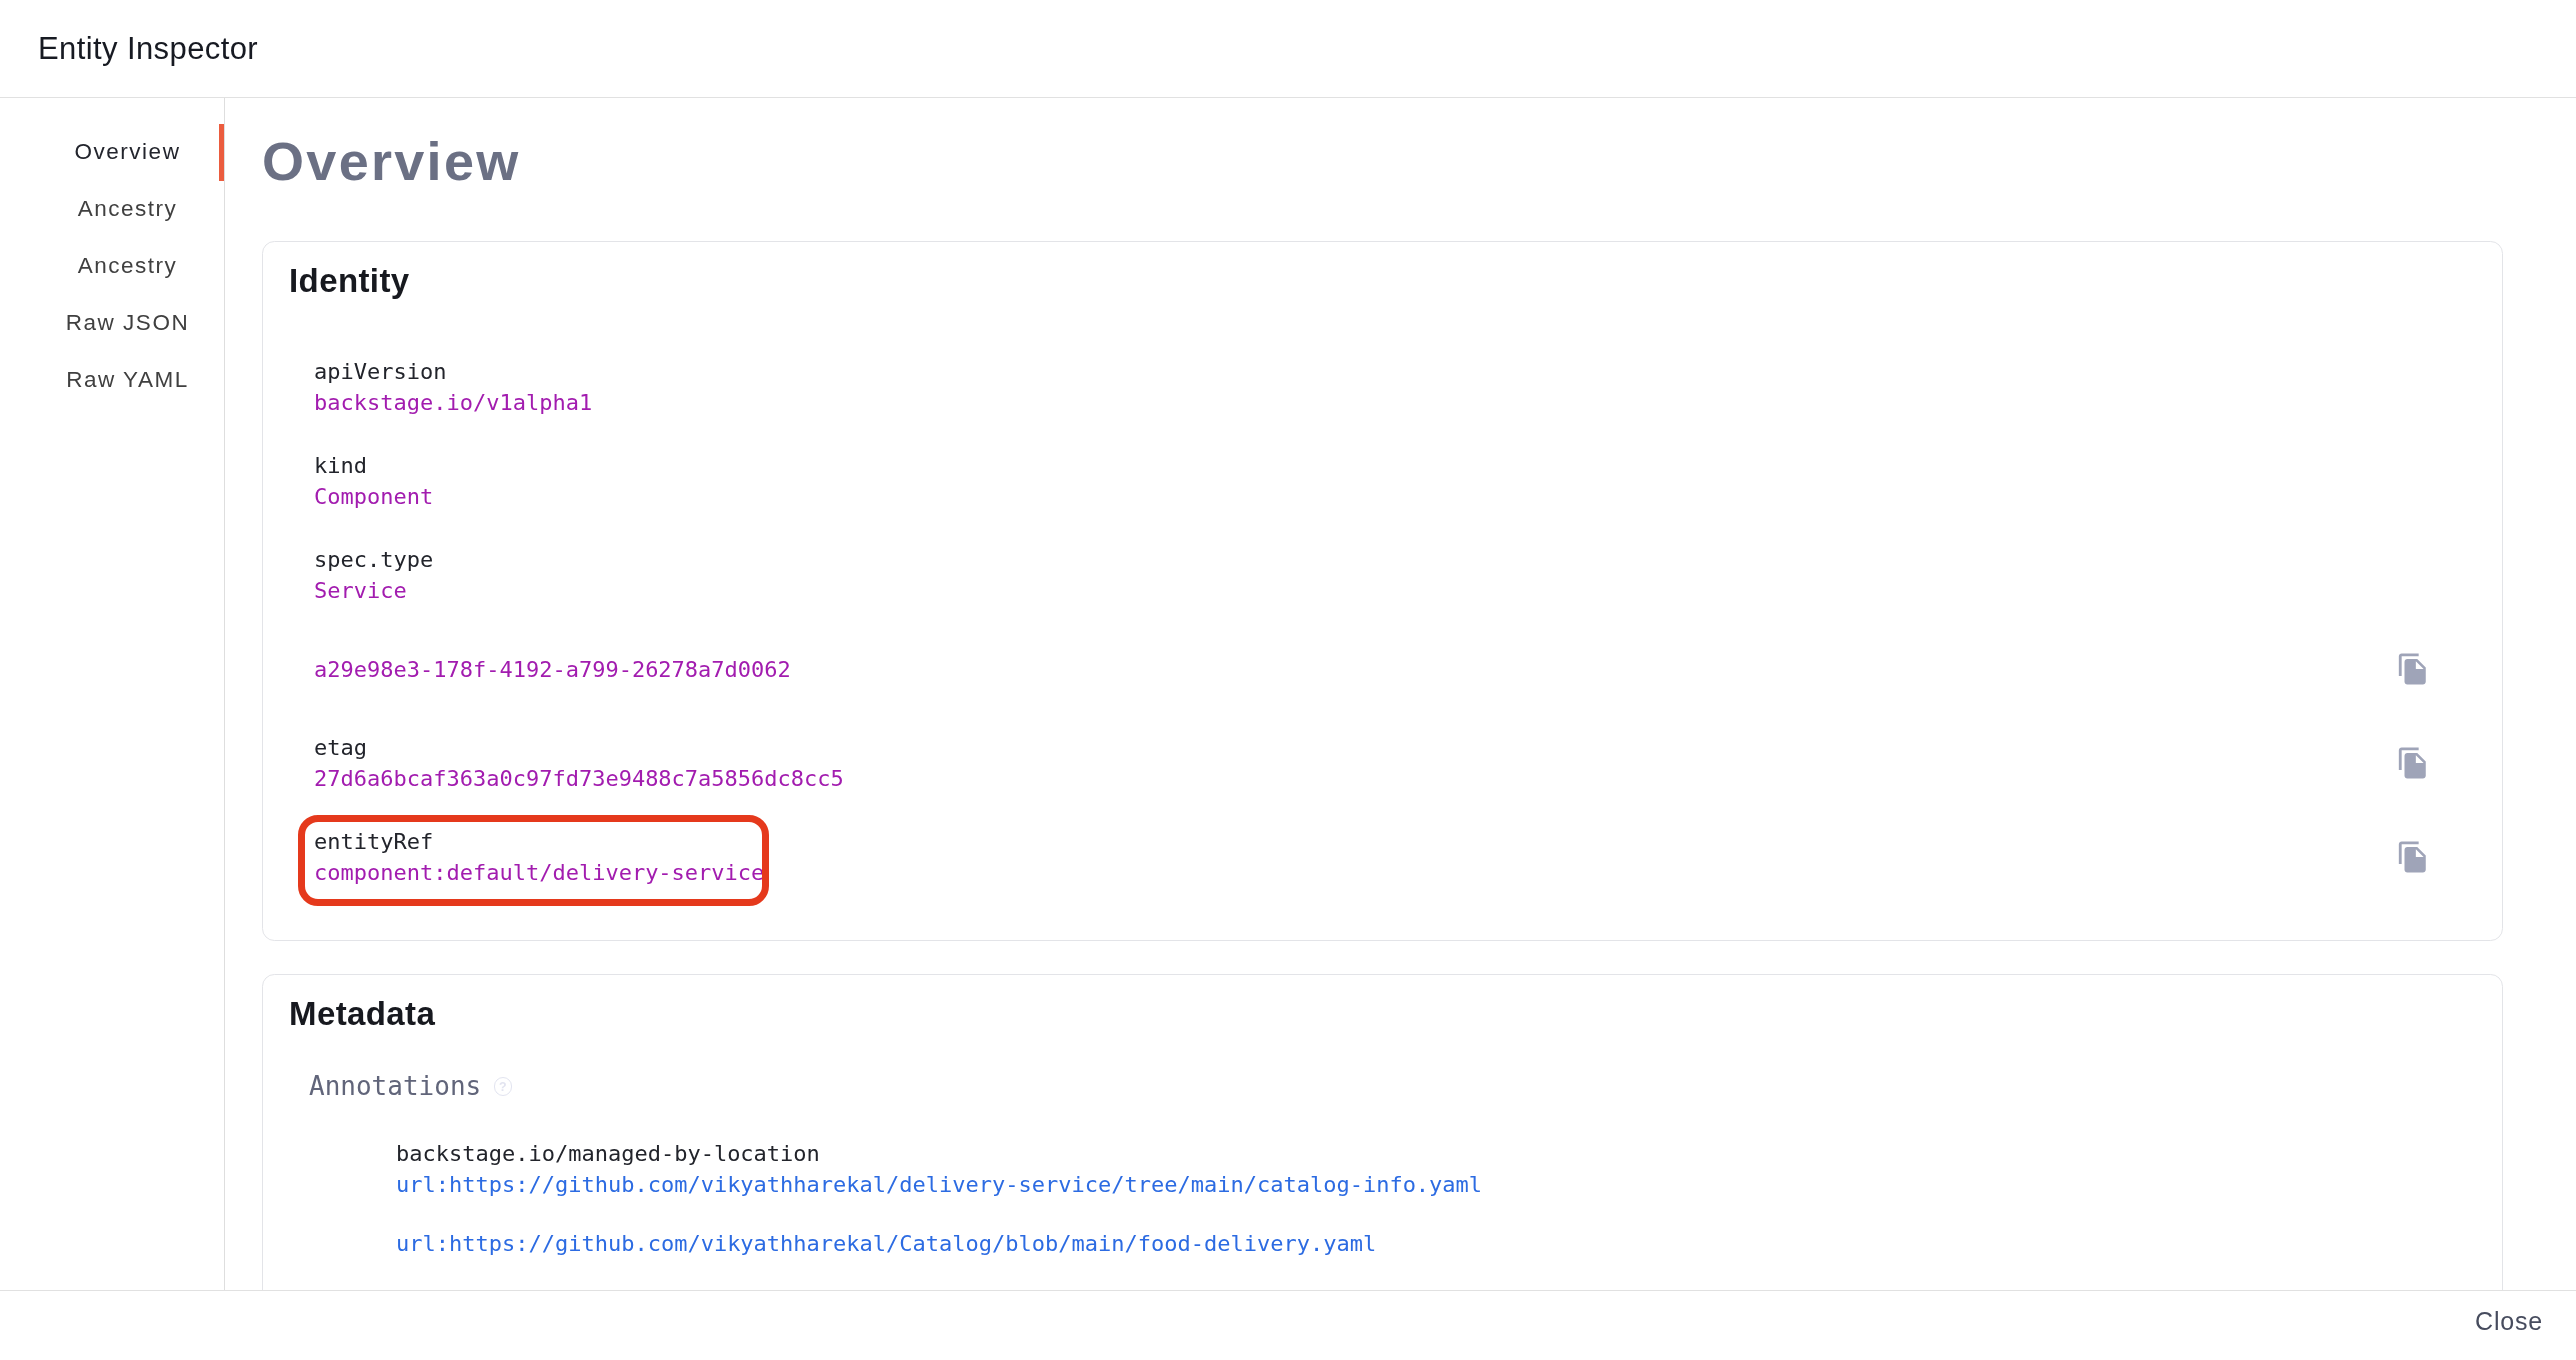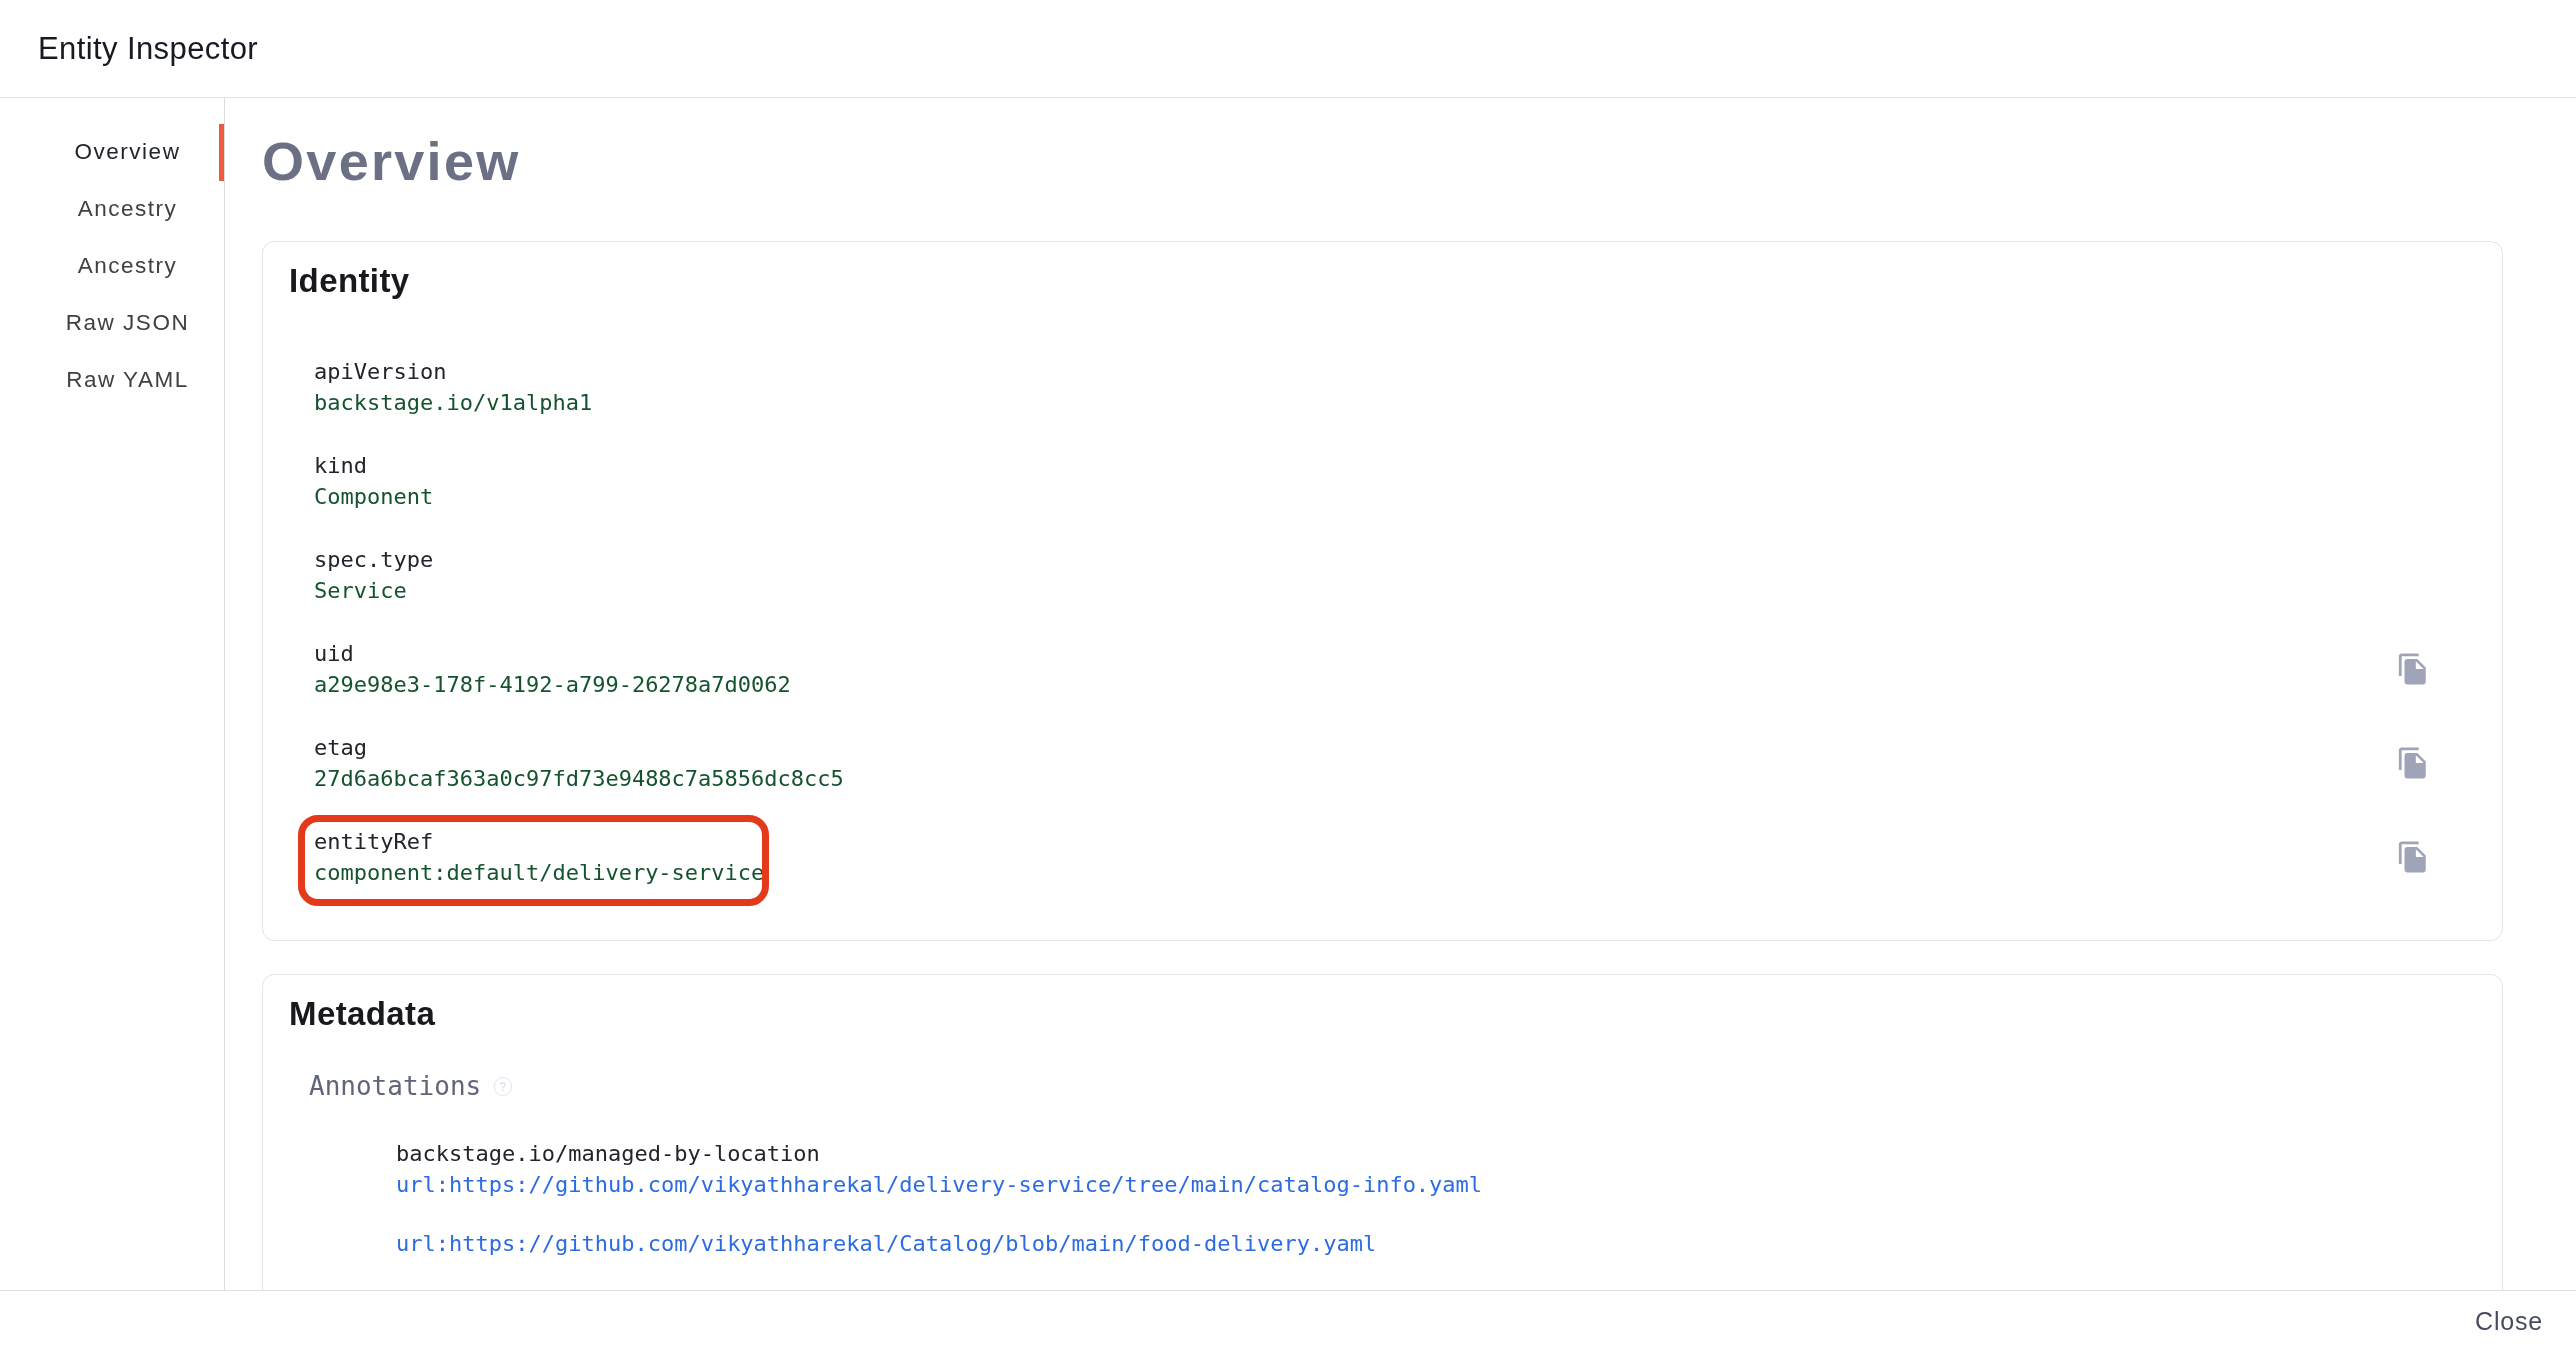--- a/index.html
+++ b/index.html
@@ -36,21 +36,21 @@
 
   .card{border:1.5px solid #e3e4e8;border-radius:12.4px;background:#fff;}
   .card-identity{margin-top:47px;padding:22px 26px 20px;}
   .card-metadata{margin-top:33px;padding:22px 26px 201px;}
   .card h2{font-size:33px;line-height:34px;font-weight:700;color:#17191f;letter-spacing:0.4px;}
 
   
   .fields{margin-top:58px;padding-left:25px;}
   .field-row{position:relative;display:flex;align-items:center;height:62px;margin-bottom:32px;}
   .field-label{font-size:22px;line-height:31px;color:#22242b;}
-  .field-value{font-size:22px;line-height:31px;color:#14532d;}
+  .field-value{font-size:22px;line-height:31px;color:#a21caf;}
   .flex-spacer{flex:1;}
   .copy-btn{width:34px;height:34px;margin-right:46px;flex:none;background:none;border:0;cursor:pointer;}
   .copy-btn svg{width:34px;height:34px;display:block;fill:#9fa4b8;}
   .highlight-box{position:absolute;left:-16.3px;top:-11px;width:471px;height:91px;
     border:7.7px solid var(--highlight-red);border-radius:20px;pointer-events:none;}
 
   
   .annotations-header{margin:40px 0 0 20px;display:flex;align-items:center;gap:12.4px;}
   .annotations-label{font-size:26px;line-height:31px;color:#61657a;}
   .help-icon{width:18.6px;height:18.6px;border:1.5px solid #e2e4f0;border-radius:50%;
@@ -121,21 +121,20 @@
 
         <div class="field-row">
           <div>
             <div class="field-label mono">spec.type</div>
             <div class="field-value mono">Service</div>
           </div>
         </div>
 
         <div class="field-row">
           <div>
-            <div class="field-label mono">uid</div>
             <div class="field-value mono">a29e98e3-178f-4192-a799-26278a7d0062</div>
           </div>
           <div class="flex-spacer"></div>
           <button class="copy-btn">
             <span>
               <svg viewBox="0 0 24 24">
                   <path fill-rule="evenodd" d="M16 1H4c-1.1 0-2 .9-2 2v14h2V3h12V1zm-1 4H8c-1.1 0-2 .9-2 2v14c0 1.1.9 2 2 2h11c1.1 0 2-.9 2-2V11l-6-6zm-1 1.5L19.5 12H14V6.5z"></path>
                 </svg>
             </span>
           </button>

